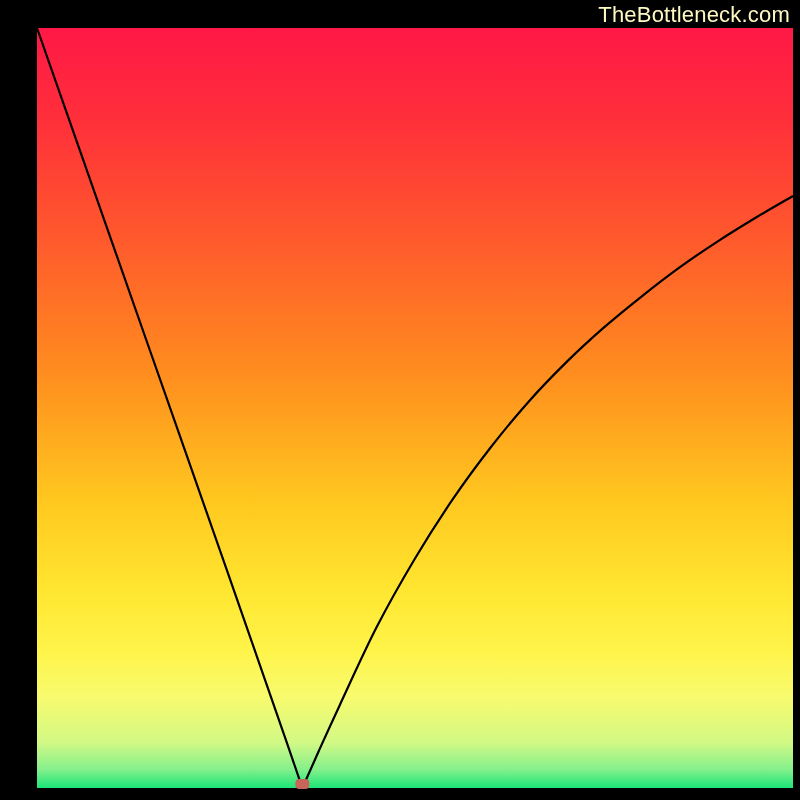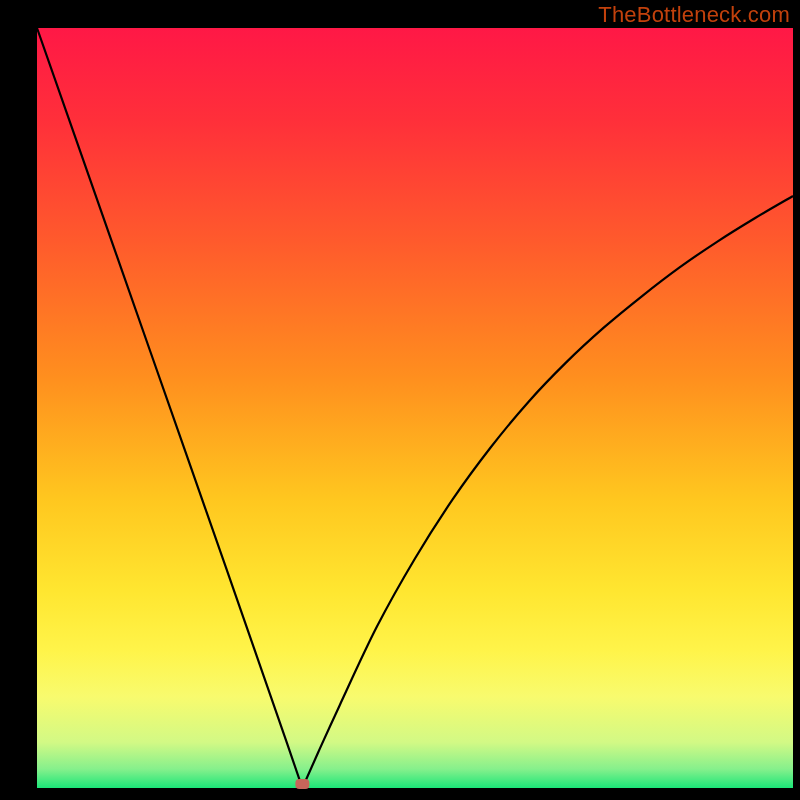--- a/index.html
+++ b/index.html
@@ -13,21 +13,21 @@
   }
   .stage {
     position: relative;
     width: 800px;
     height: 800px;
   }
   .watermark {
     position: absolute;
     top: 2px;
     right: 10px;
-    color: #c2410c;
+    color: #fef9c3;
     font-size: 22px;
     font-weight: 500;
     letter-spacing: 0.2px;
     z-index: 10;
     user-select: none;
   }
   svg {
     position: absolute;
     top: 0;
     left: 0;

